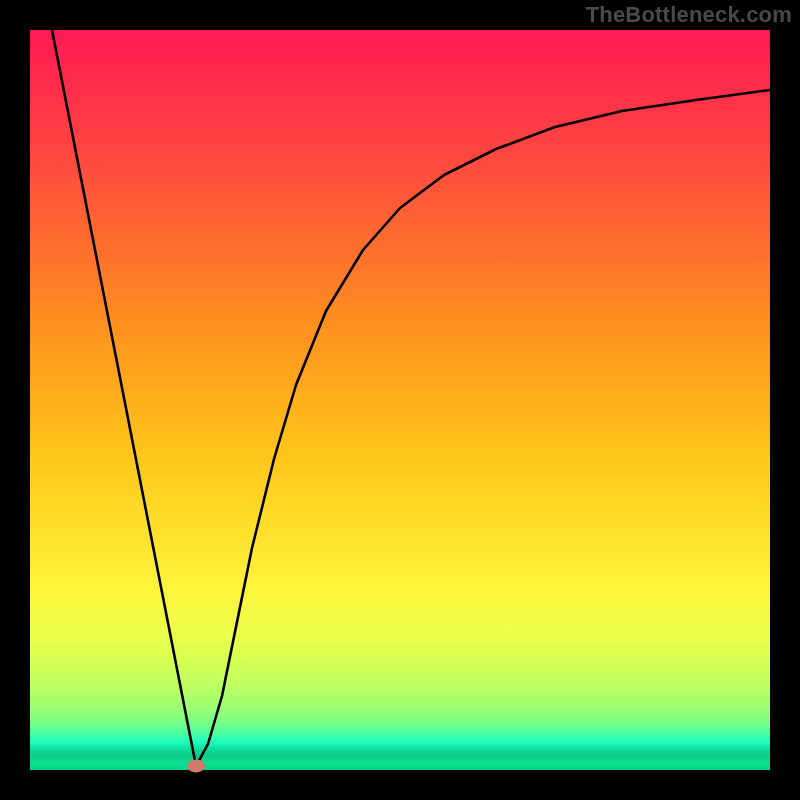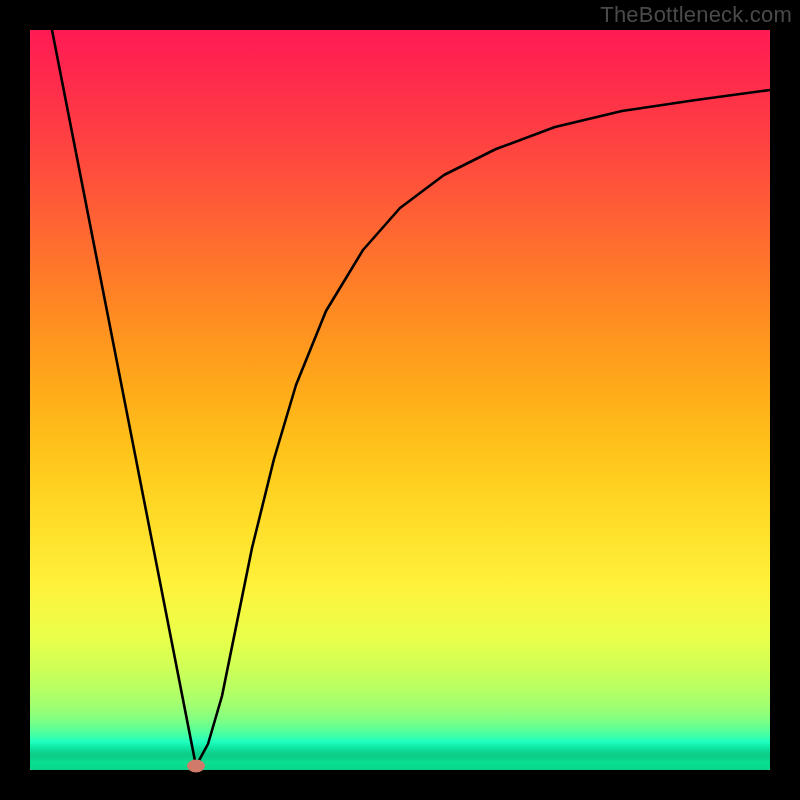--- a/index.html
+++ b/index.html
@@ -16,21 +16,21 @@
     width: 800px;
     height: 800px;
     background: #000;
   }
   .watermark {
     position: absolute;
     top: 2px;
     right: 8px;
     color: #4a4a4a;
     font-size: 22px;
-    font-weight: 400;
+    font-weight: 700;
     letter-spacing: 0.2px;
     z-index: 10;
     font-family: Arial, Helvetica, sans-serif;
   }
   .plot-area {
     position: absolute;
     left: 30px;
     top: 30px;
     width: 740px;
     height: 740px;

